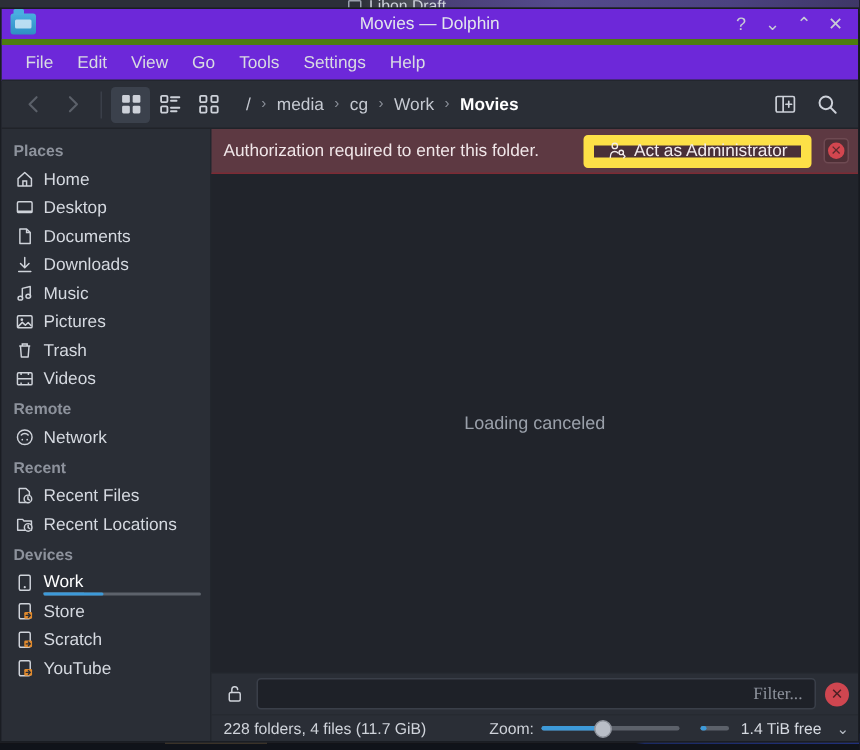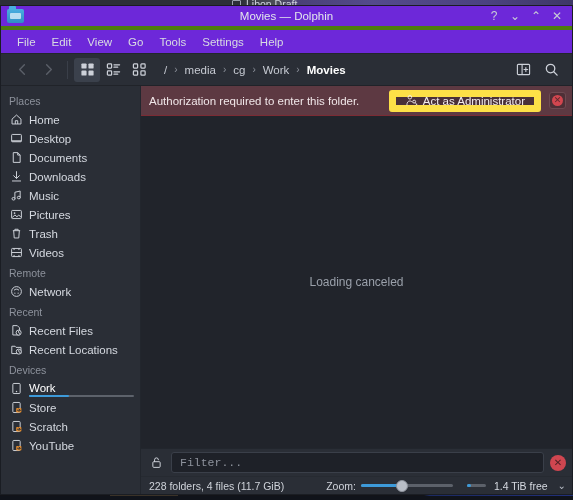--- a/index.html
+++ b/index.html
@@ -149,20 +149,21 @@
   #sidebar {
     width: 140px; flex: 0 0 140px;
     background: #2a2e36;
     padding-top: 4px;
     overflow: hidden;
     border-right: 1px solid #22262d;
   }
   .sb-group {
     font-size: 10.5px; color: #8d929c;
     padding: 5px 8px 3px 8px;
+    font-weight: bold;
   }
   .sb-item {
     display: flex; align-items: center; gap: 6px;
     height: 19px;
     padding: 0 6px 0 8px;
     font-size: 11.5px; color: #d5d9e0;
     cursor: pointer; position: relative;
   }
   .sb-item.selected .sb-label {
     color: #ffffff;
@@ -235,22 +236,23 @@
     width: 18px; height: 18px;
     display: flex; align-items: center; justify-content: center;
     color: #cfd3da; cursor: pointer; border-radius: 3px;
   }
   #filter-input {
     flex: 1; height: 21px;
     background: #1e2128; border: 1px solid #3a3f49;
     border-radius: 3px;
     padding: 0 8px;
     font-size: 11.5px; color: #e2e5ea;
-    font-family: Liberation Mono, monospace;
+    font-family: Liberation Serif, serif;
     outline: none;
+    text-align: right;
   }
   #filter-input::placeholder { color: #8d929c; }
   #filter-close {
     width: 16px; height: 16px; border-radius: 50%;
     background: #cf4650;
     display: flex; align-items: center; justify-content: center;
     color: #4a1f23; font-size: 10px; cursor: pointer;
   }
 
   

